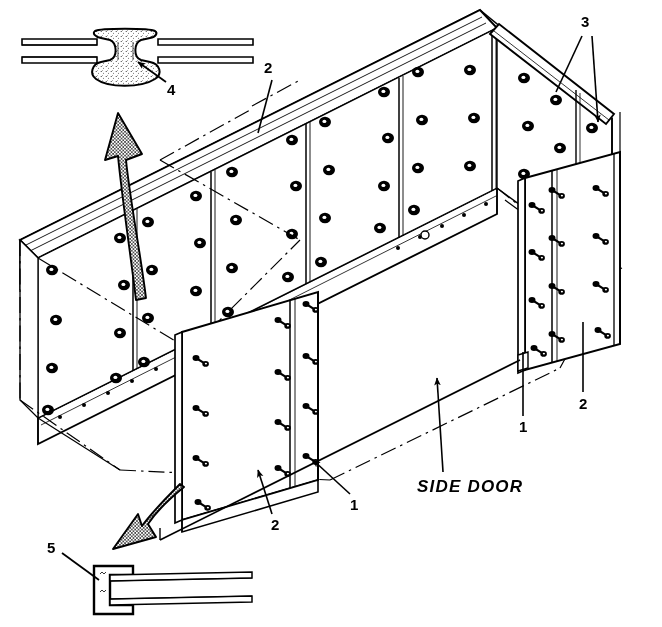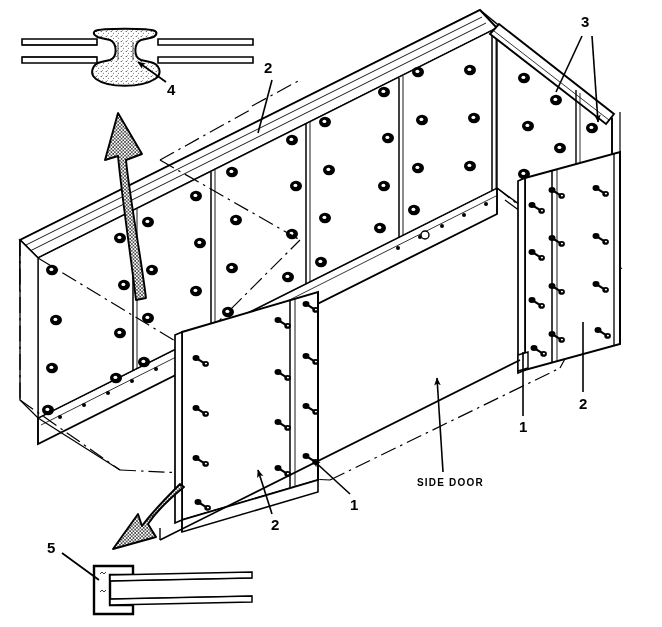--- a/index.html
+++ b/index.html
@@ -4,22 +4,22 @@
 <style>
   html,body{margin:0;padding:0;background:#fff;}
   body{width:662px;height:627px;overflow:hidden;
        font-family:"Liberation Sans",sans-serif;}
   #stage{position:relative;width:662px;height:627px;background:#ffffff;}
   svg#art{position:absolute;left:0;top:0;width:662px;height:627px;}
   .calloutText{position:absolute;font-family:"Liberation Sans",sans-serif;
       font-weight:bold;font-size:15px;color:#000;line-height:1;
       letter-spacing:0px;user-select:none;}
   .labelText{position:absolute;font-family:"Liberation Sans",sans-serif;
-      font-weight:bold;font-size:10px;color:#000;line-height:1;
-      letter-spacing:1.2px;user-select:none;white-space:nowrap;}
+      font-weight:bold;font-size:17px;color:#000;line-height:1;
+      letter-spacing:1.2px;user-select:none;white-space:nowrap;font-style:italic;}
 </style>
 </head>
 <body>
 
 <div id="stage">
 
 <svg id="art" viewBox="0 0 662 627" shape-rendering="geometricPrecision">
   <defs>
     <pattern id="stipple" patternUnits="userSpaceOnUse" width="4" height="4">
       <rect width="4" height="4" fill="#fff"></rect>

